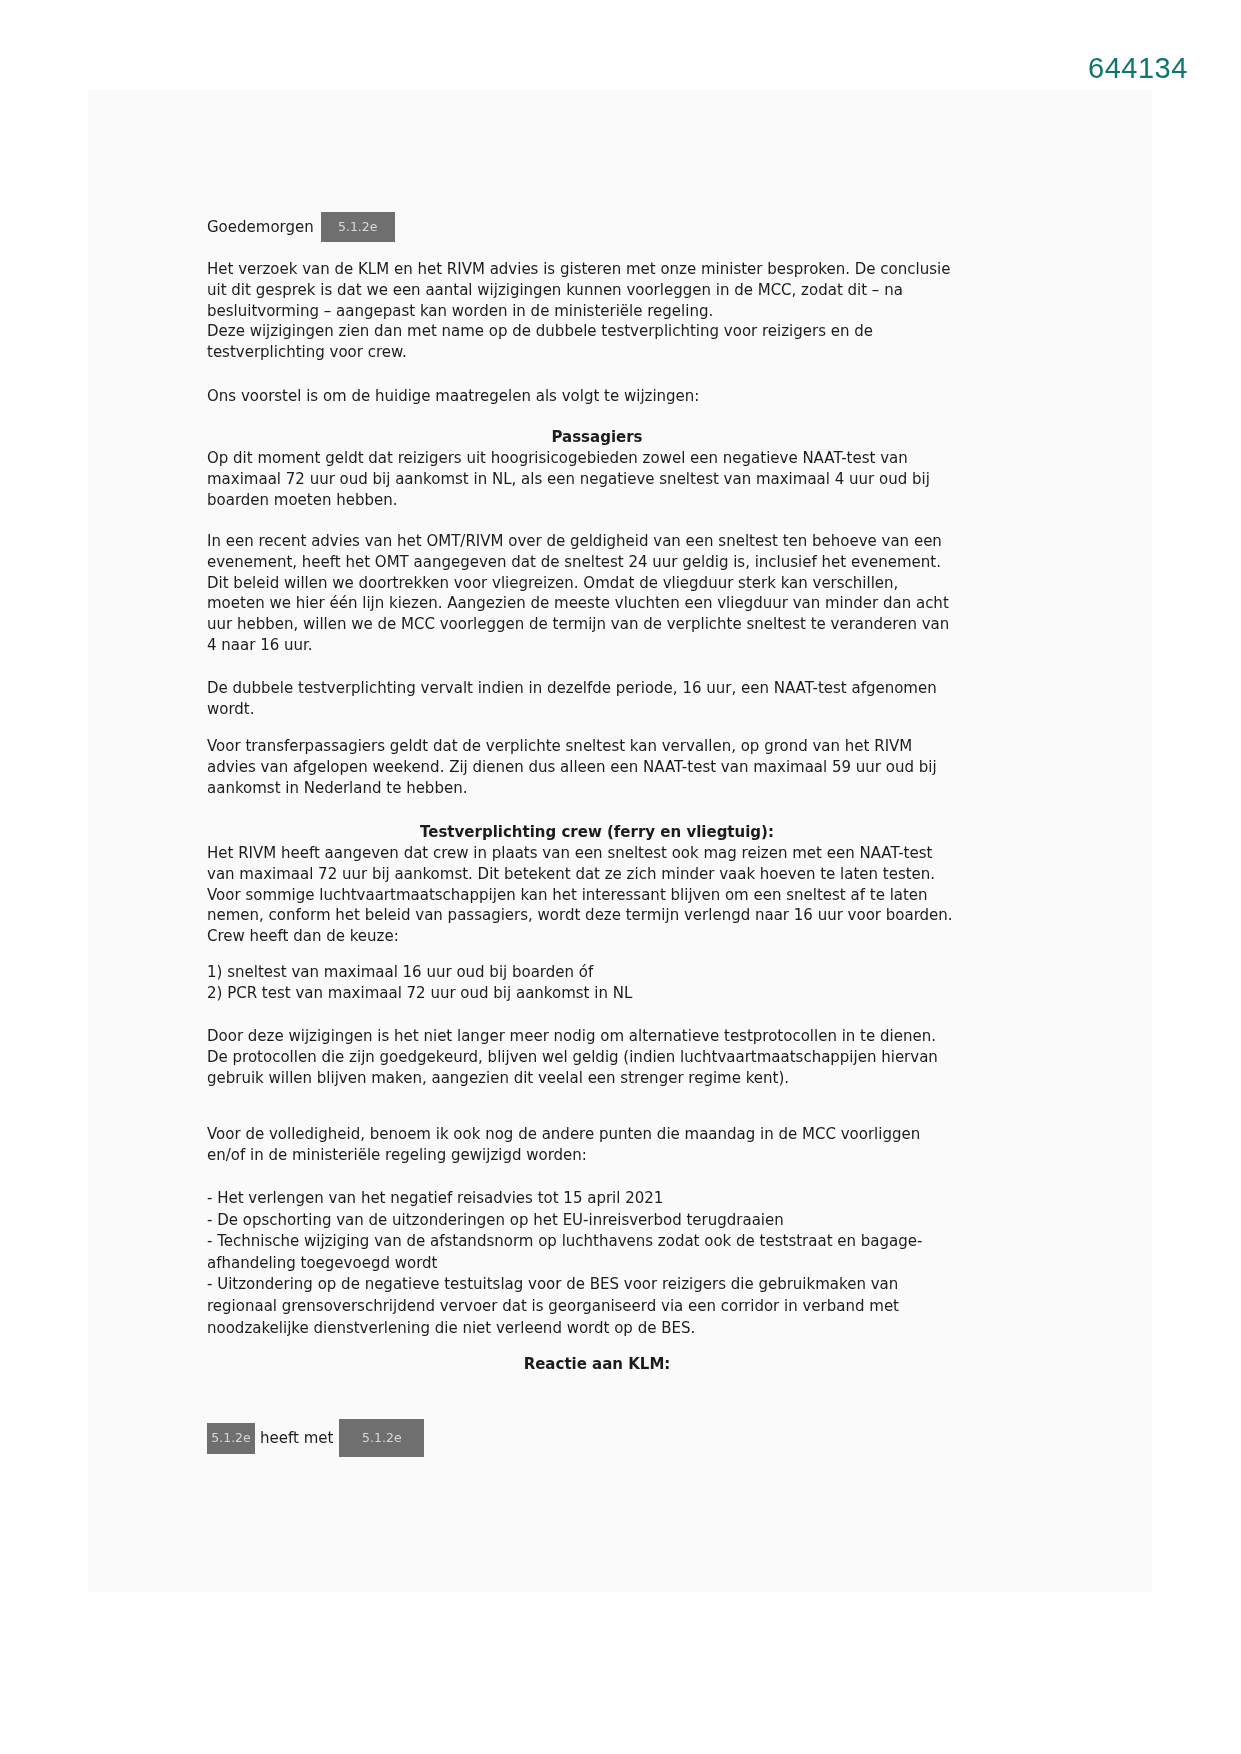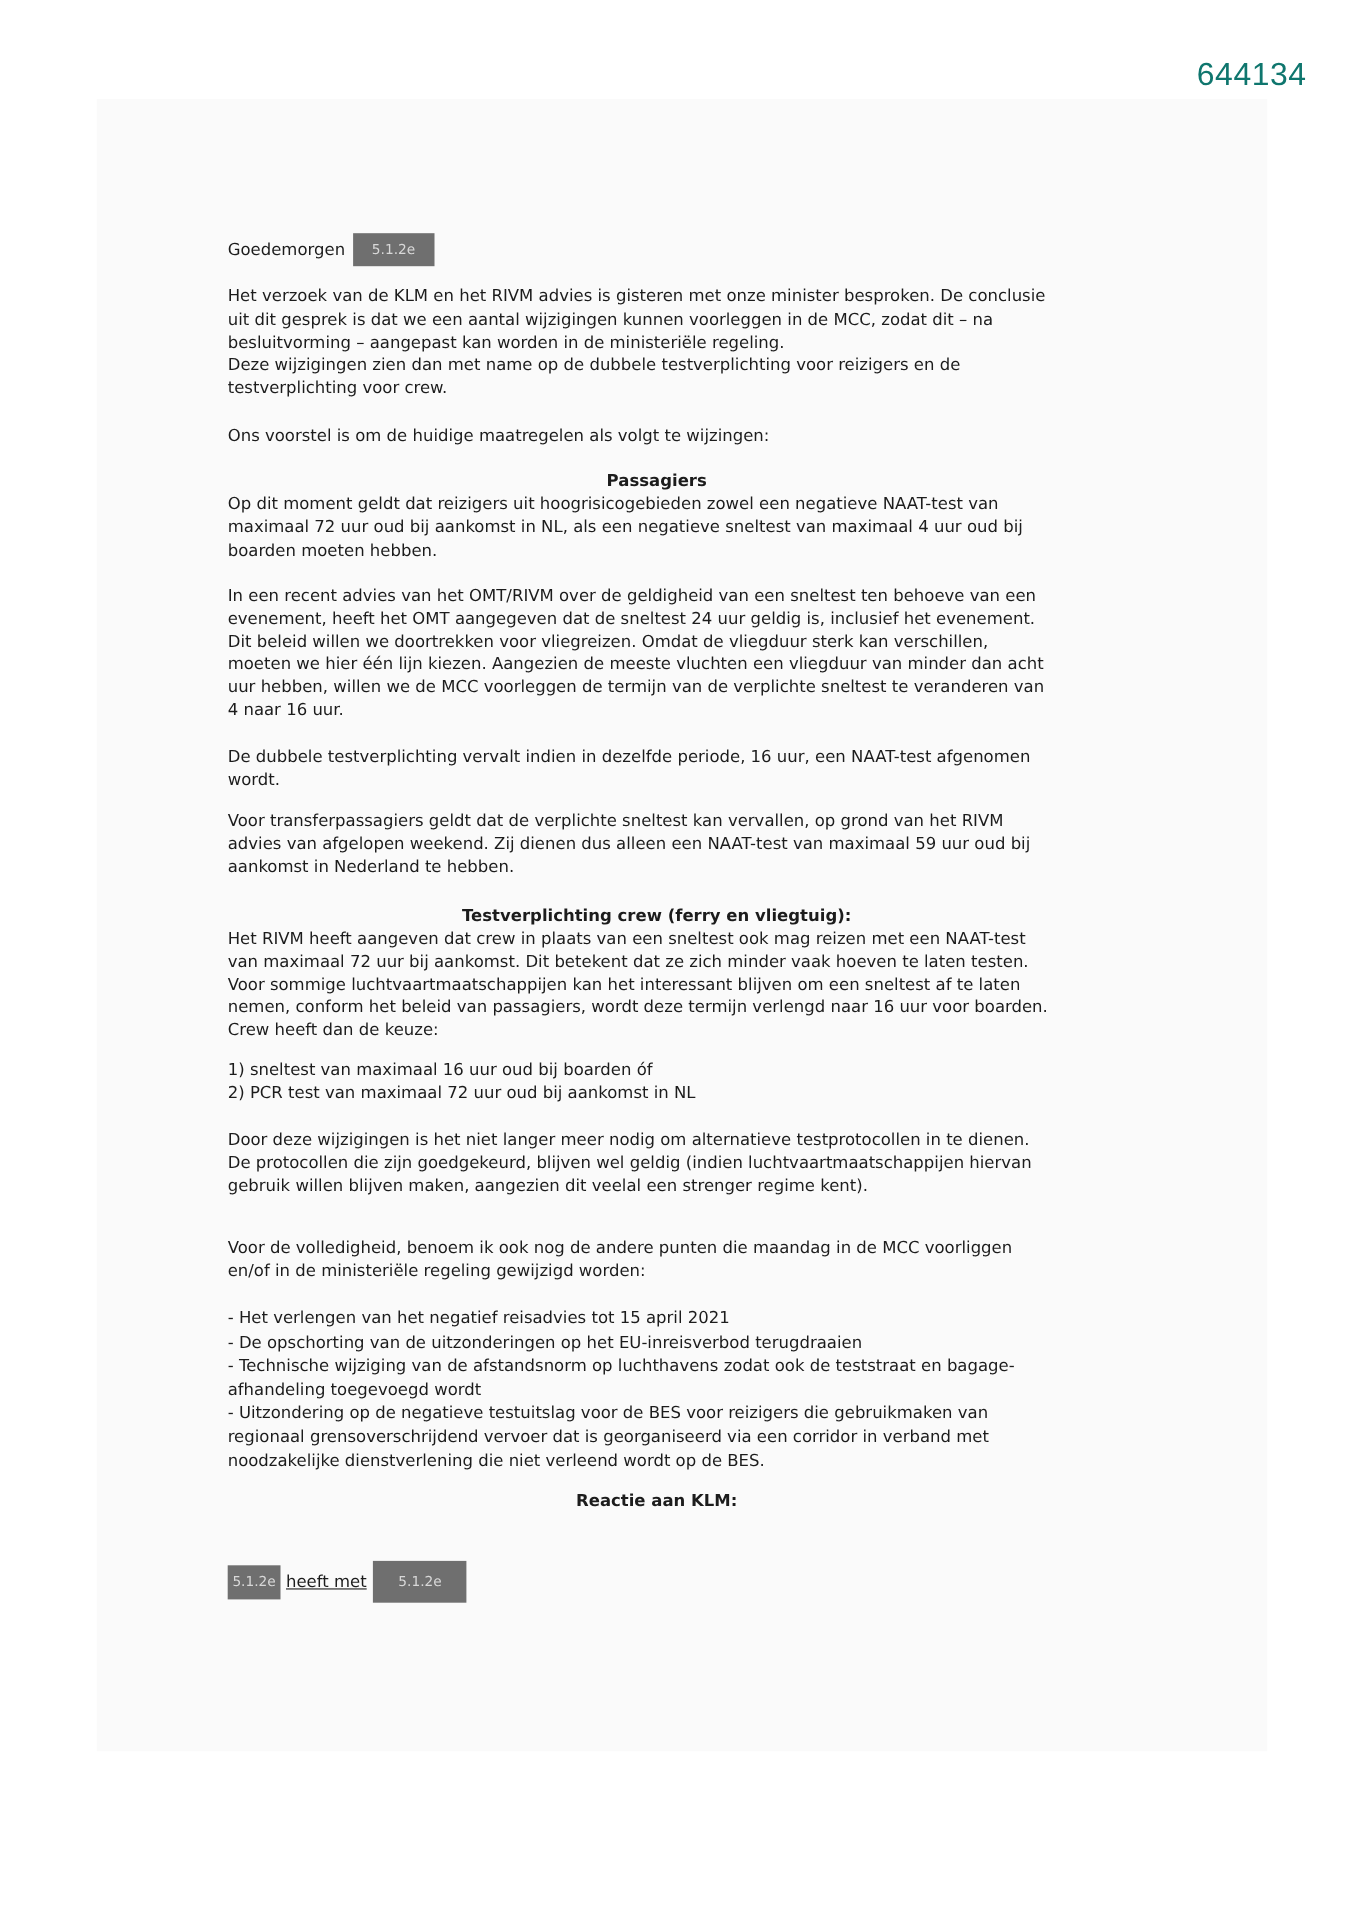--- a/index.html
+++ b/index.html
@@ -104,17 +104,17 @@
 afhandeling toegevoegd wordt
 - Uitzondering op de negatieve testuitslag voor de BES voor reizigers die gebruikmaken van
 regionaal grensoverschrijdend vervoer dat is georganiseerd via een corridor in verband met
 noodzakelijke dienstverlening die niet verleend wordt op de BES.</div>
 
 <div class="block bold" style="top:1324px;margin-top:30px;">Reactie aan KLM:</div>
 <div class="block inline-row" style="top:1418px; height:40px;">
   <span class="redacted" style="width: 48px; height: 31px; background: rgb(111, 111, 111); color: rgb(216, 216, 216);">
     <span>5.1.2e</span>
   </span>
-  <span style="margin:0 6px 0 5px;text-decoration:underline;">heeft met</span>
+  <span style="margin:0 6px 0 5px;">heeft met</span>
   <span class="redacted" style="width: 85px; height: 38px; background: rgb(111, 111, 111); color: rgb(216, 216, 216);">
     <span>5.1.2e</span>
   </span>
 </div>
 
 </body></html>

